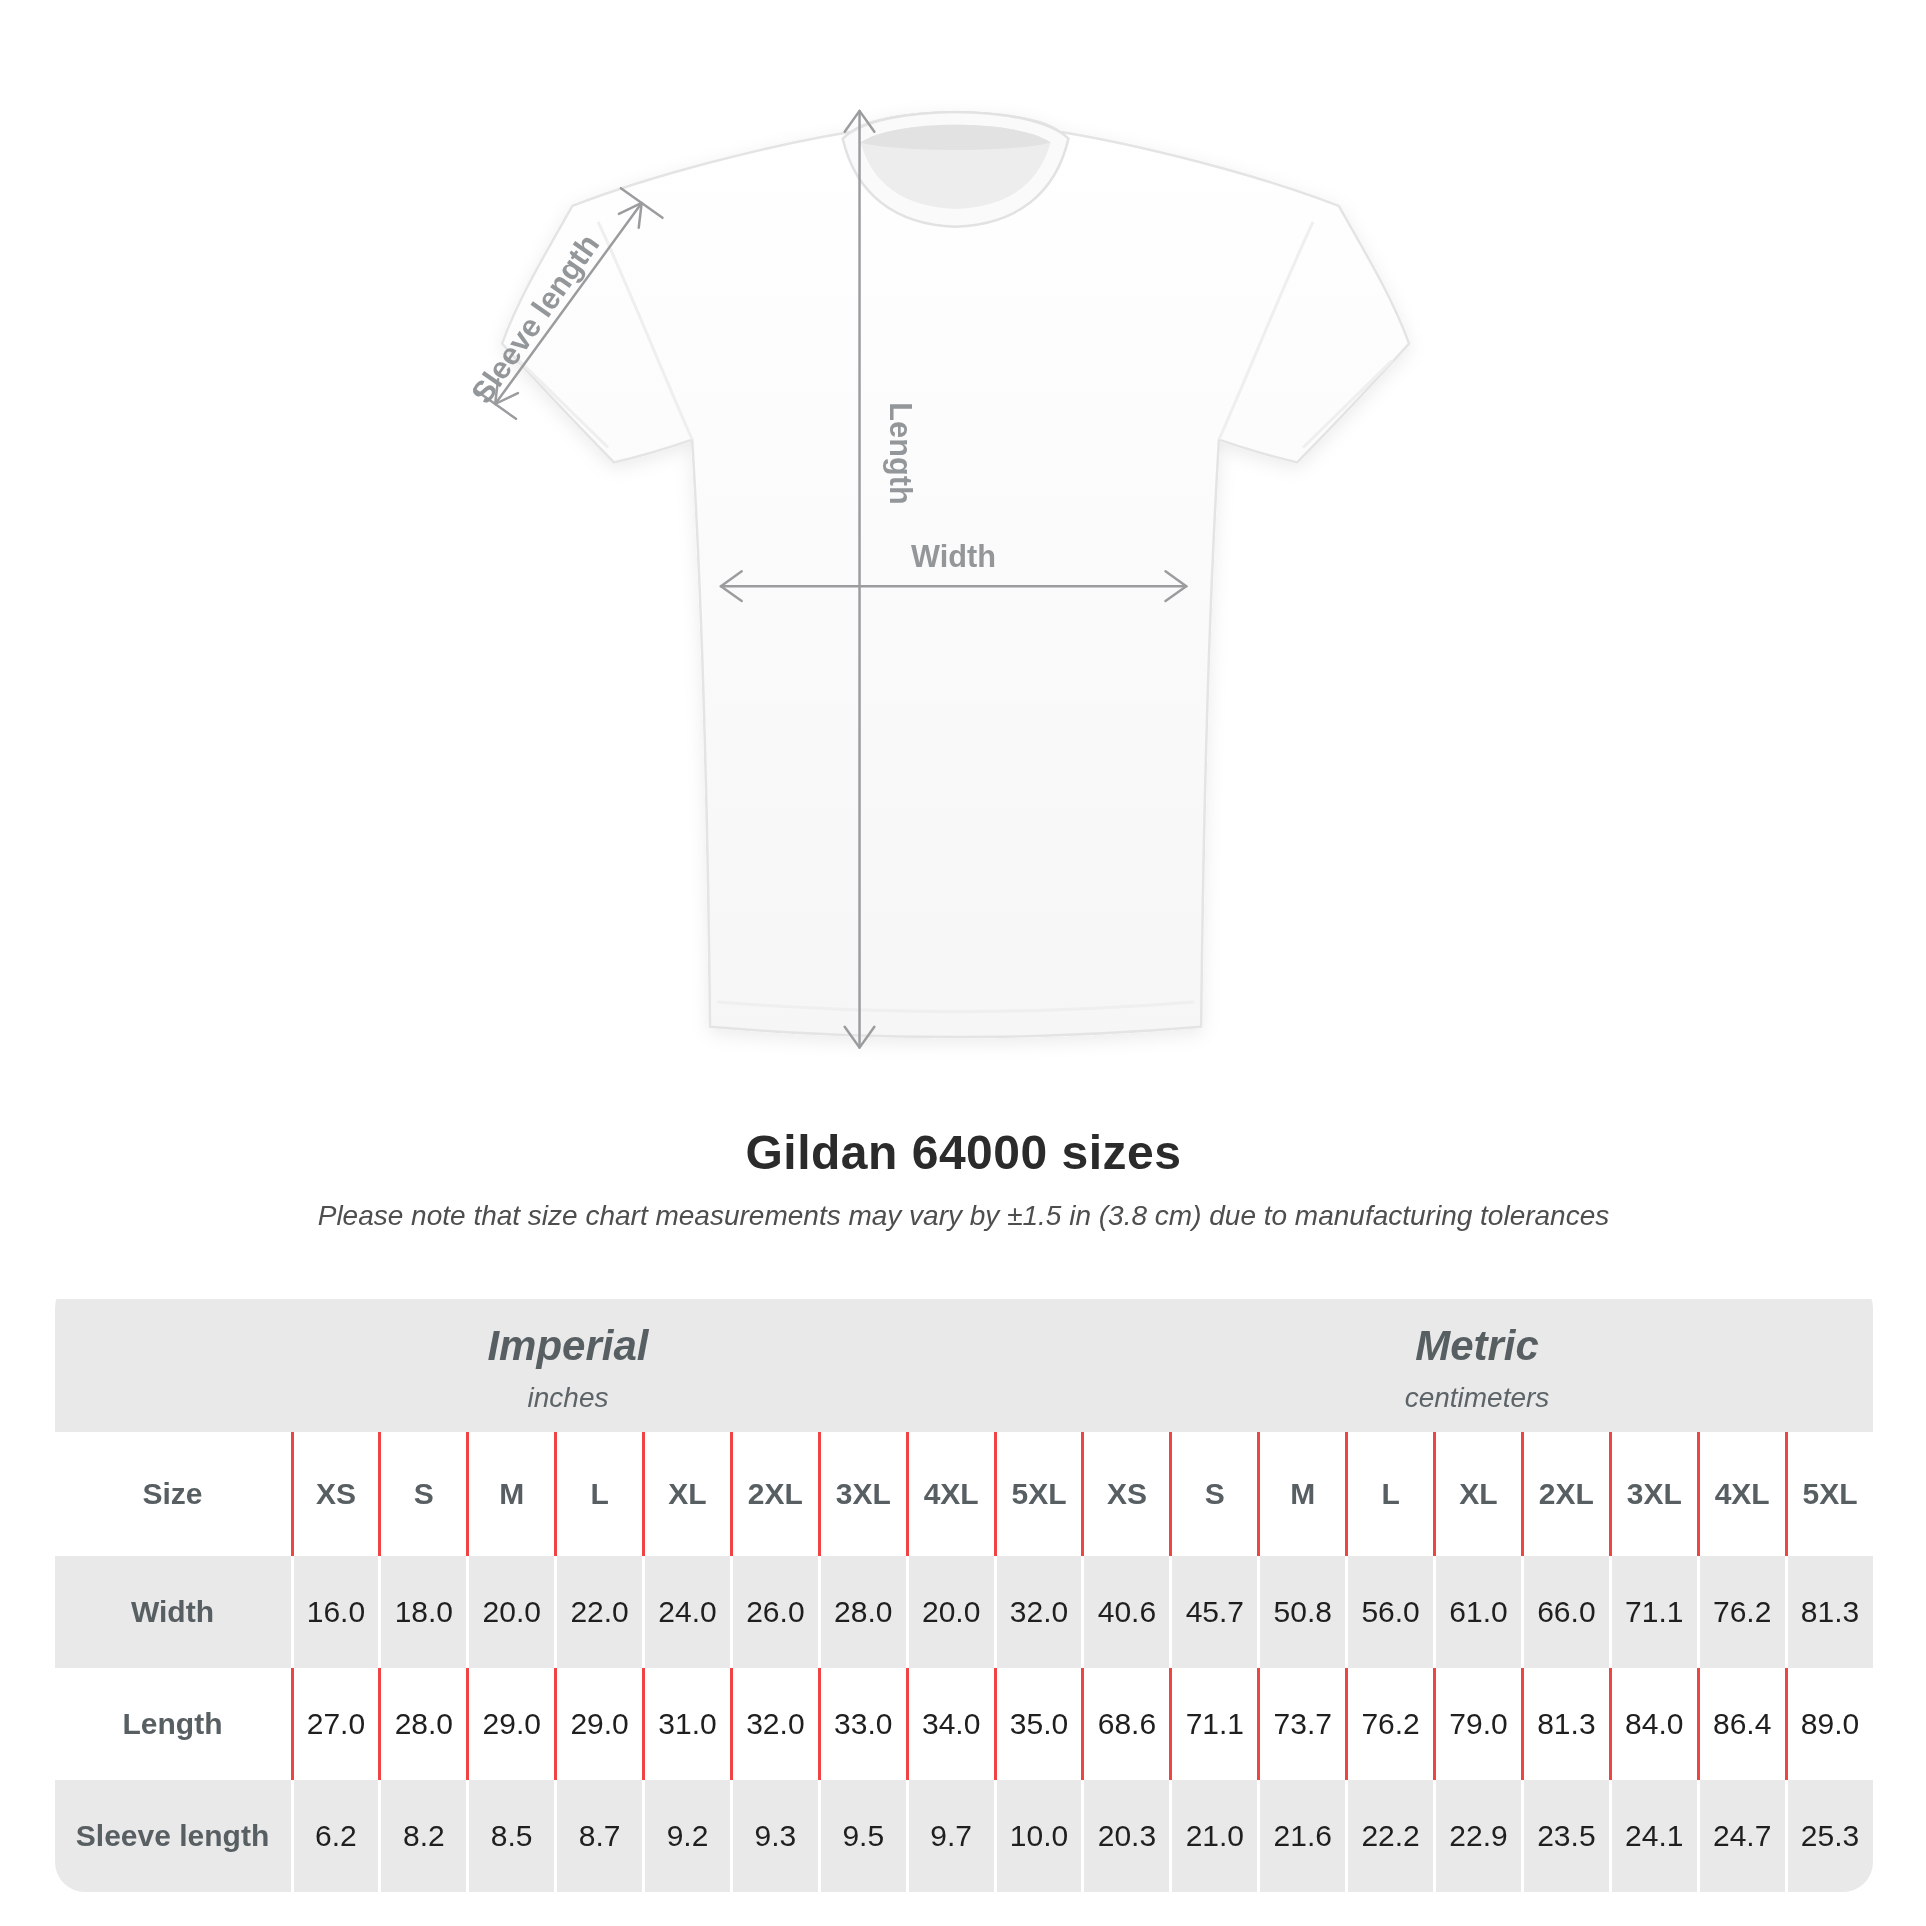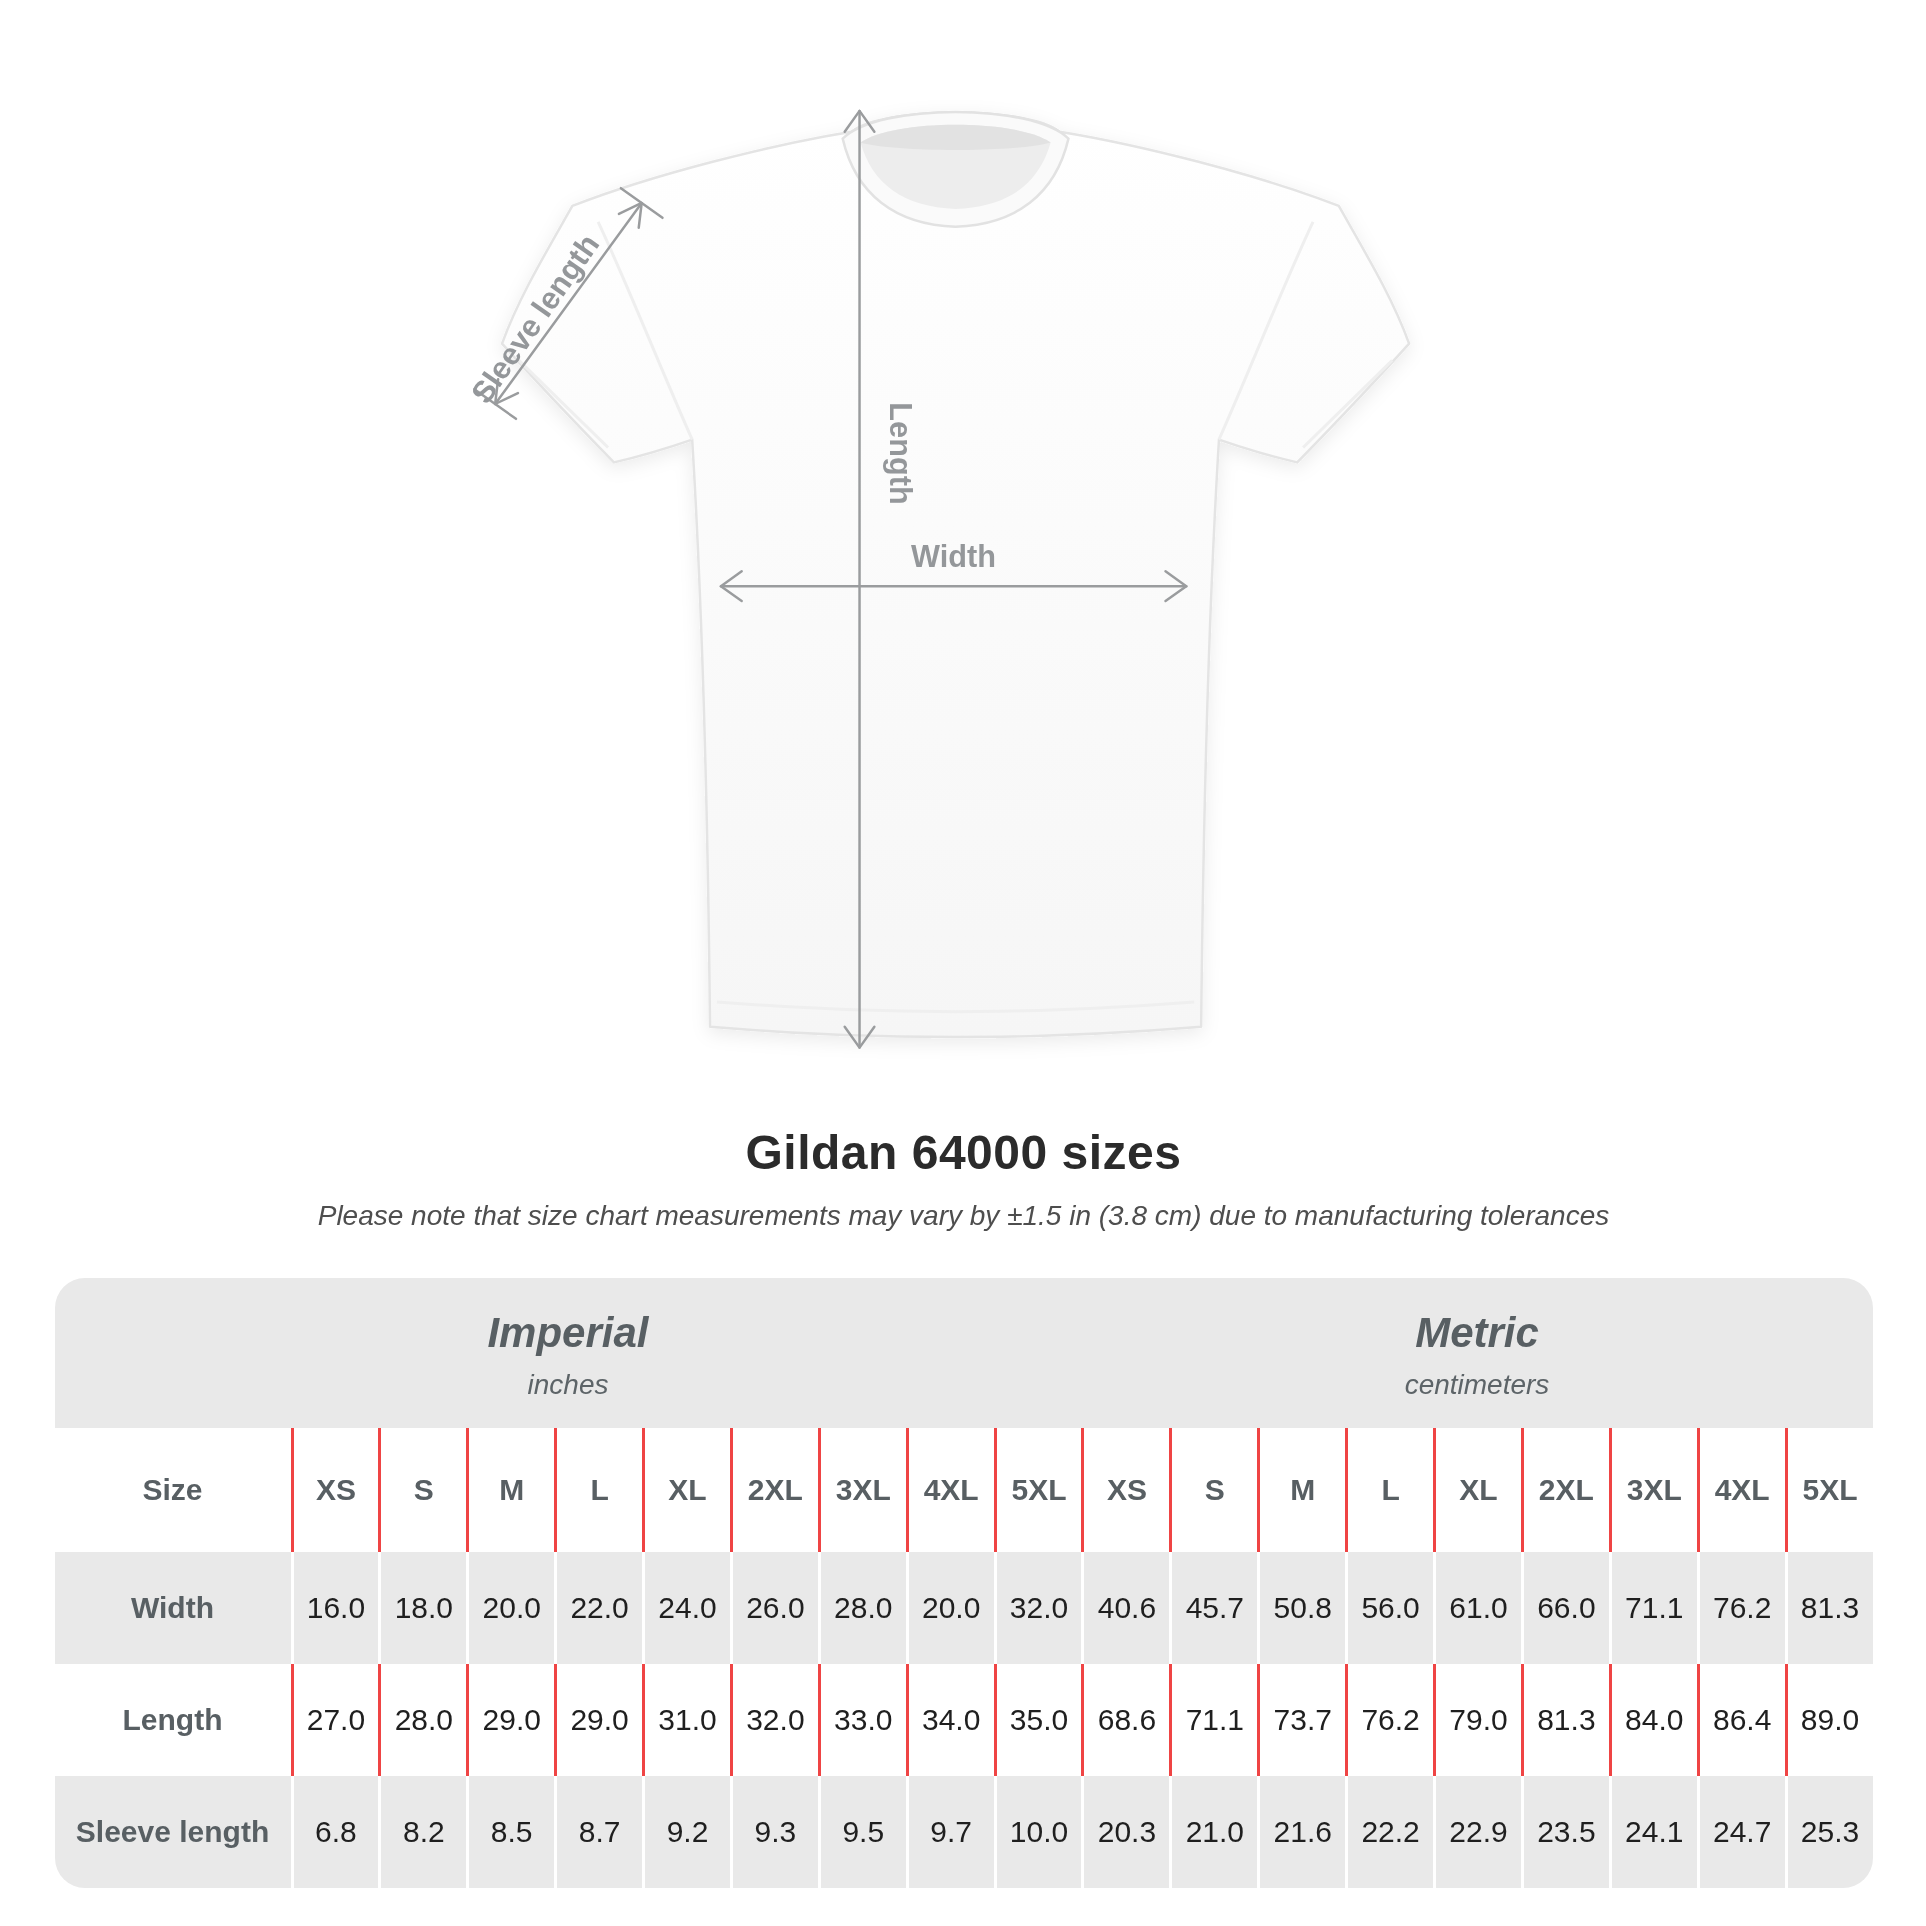--- a/index.html
+++ b/index.html
@@ -18,21 +18,21 @@
   .subtitle {
     margin:20px 0 0; text-align:center;
     font-size:28px; font-style:italic; color:#4e4e4e;
   }
 
   .size-table {
     margin:46px auto 0; width:1818px;
     border-radius:30px; overflow:hidden;
   }
   .trow { display:grid; grid-template-columns:236px repeat(18, 1fr); }
-  .band { height:150px; background:#e9e9e9; }
+  .band { height:133px; background:#e9e9e9;margin-top:21px; }
   .band-group { display:flex; flex-direction:column; justify-content:center; align-items:center; padding-top:4px; }
   .band-imperial { grid-column:1 / 11; }
   .band-metric  { grid-column:11 / 20; }
   .unit-name { font-size:42px; font-weight:700; font-style:italic; color:#585f63; }
   .unit-sub  { font-size:28px; font-style:italic; color:#5d6468; margin-top:12px;text-align:center; }
 
   .head { height:124px; background:#ffffff; }
   .data { height:112px; }
   .data.gray  { background:#e9e9e9; }
   .data.white { background:#ffffff; }
@@ -190,21 +190,21 @@
       <div class="cell">76.2</div>
       <div class="cell">79.0</div>
       <div class="cell">81.3</div>
       <div class="cell">84.0</div>
       <div class="cell">86.4</div>
       <div class="cell">89.0</div>
     </div>
 
     <div class="trow data gray">
       <div class="cell lbl">Sleeve length</div>
-      <div class="cell">6.8</div>
+      <div class="cell">6.2</div>
       <div class="cell">8.2</div>
       <div class="cell">8.5</div>
       <div class="cell">8.7</div>
       <div class="cell">9.2</div>
       <div class="cell">9.3</div>
       <div class="cell">9.5</div>
       <div class="cell">9.7</div>
       <div class="cell">10.0</div>
       <div class="cell">20.3</div>
       <div class="cell">21.0</div>

